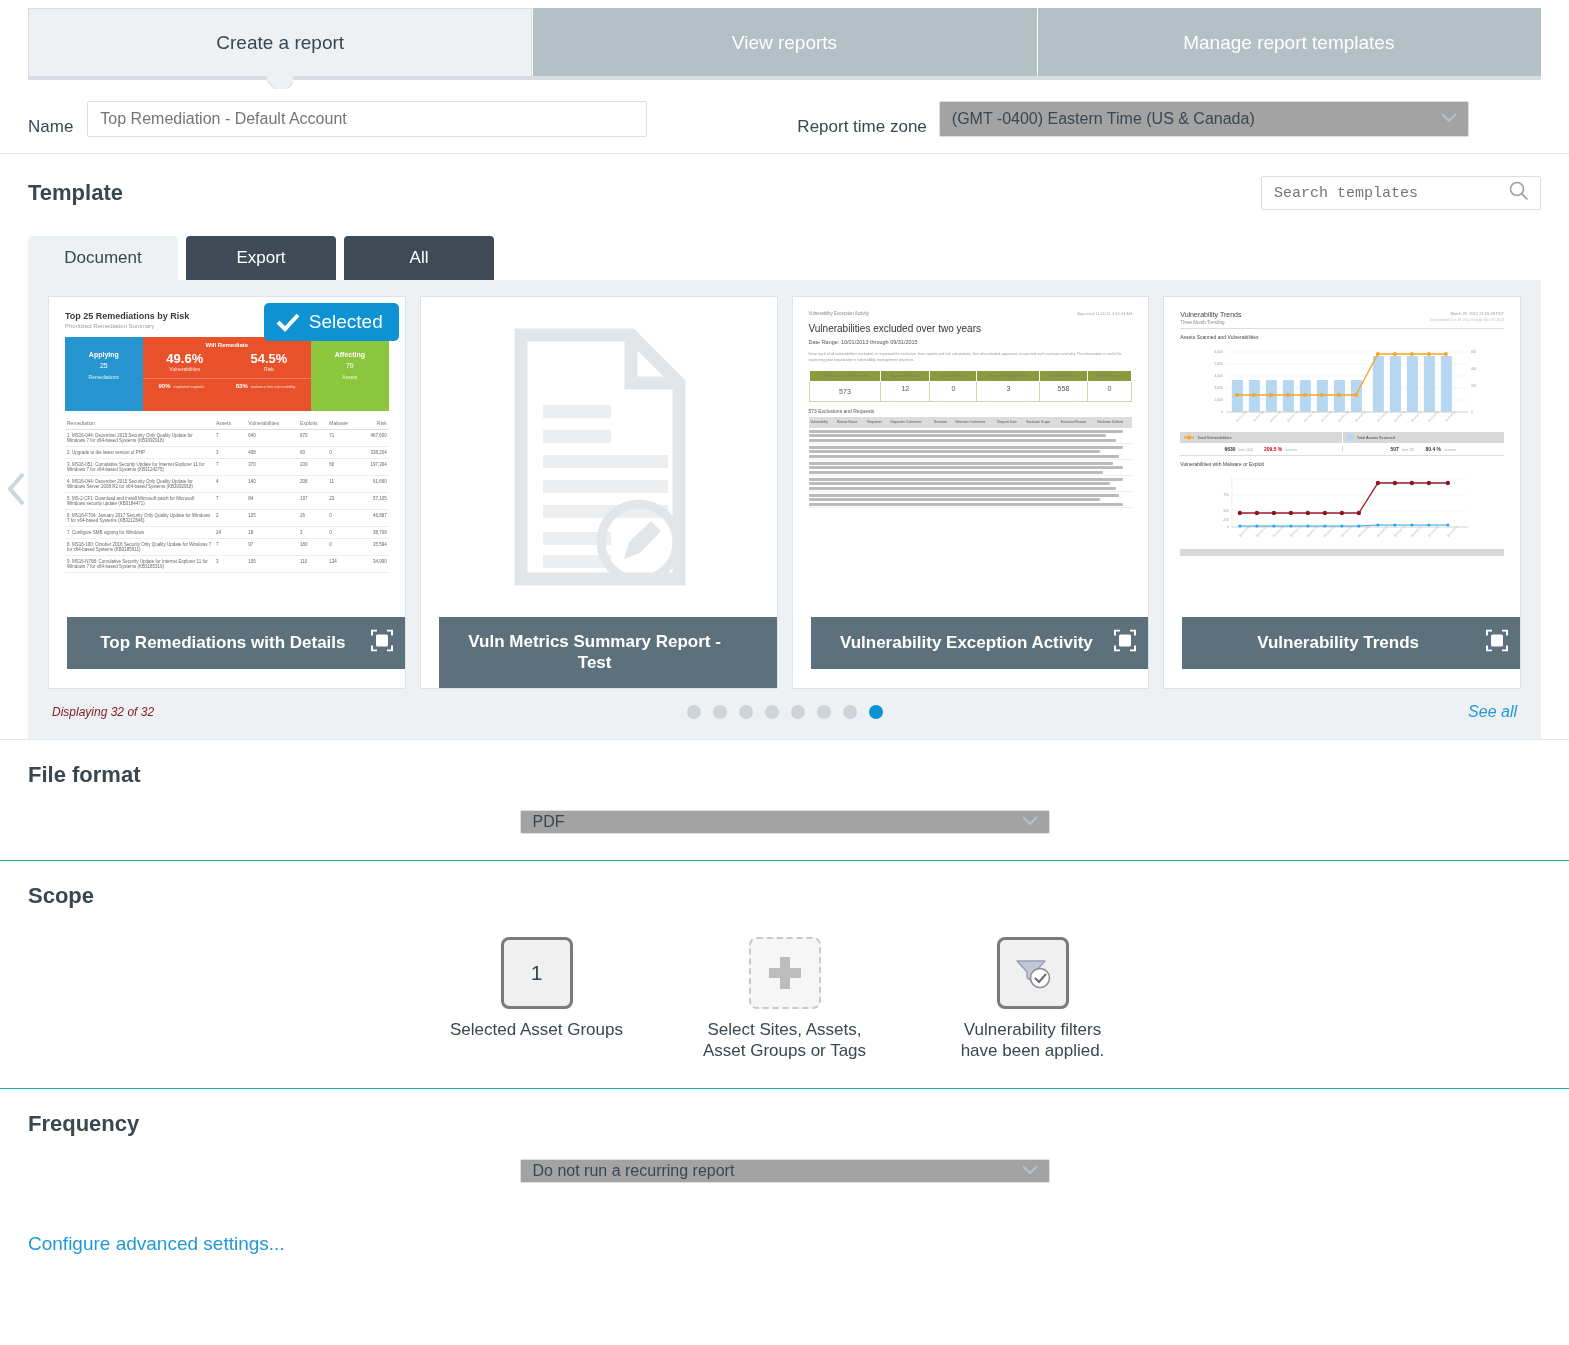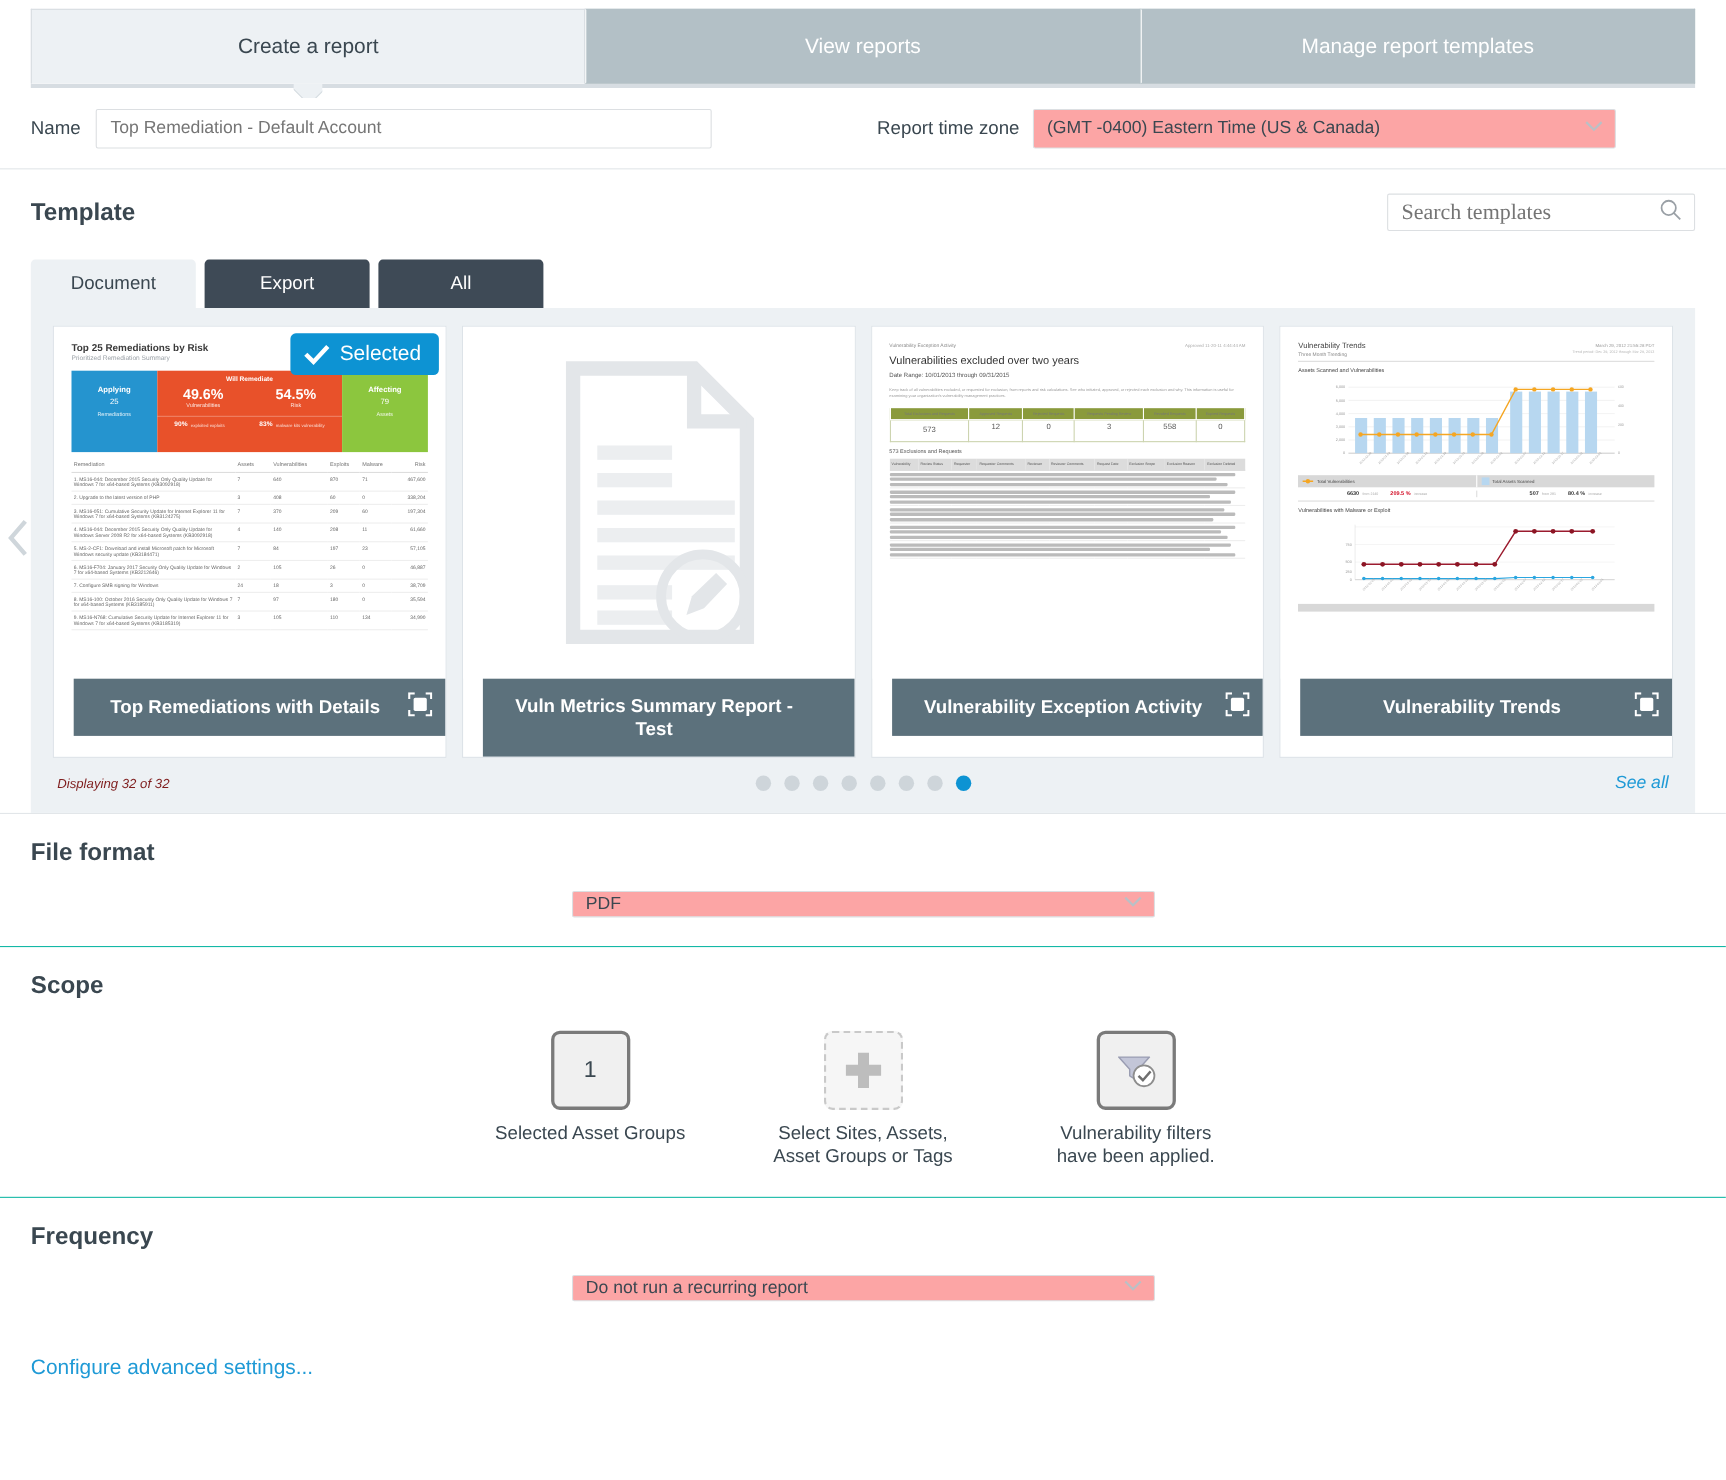--- a/index.html
+++ b/index.html
@@ -57,21 +57,21 @@
     transform: rotate(45deg);
     transform-origin: center;
   }
   .tabbar-underline {
     height: 4px;
     background: #d7dde2;
     margin: 0 28px;
   }
   .name-row {
     display: flex;
-    align-items: center;
+    align-items: flex-end;
     height: 74px;
     padding: 16px 28px;
     border-bottom: 1px solid #e2e6e9;
   }
   .field-label {
     font-size: 17px;
     color: #3a4750;
     margin-right: 14px;
     white-space: nowrap;
   }
@@ -93,21 +93,21 @@
     margin-left: 150px;
     margin-right: 12px;
     white-space: nowrap;
   }
   .select-box {
     position: relative;
     width: 530px;
     height: 36px;
     border: 1px solid #dcdfe2;
     border-radius: 2px;
-    background: #fca5a5;
+    background: #a3a3a3;
     display: flex;
     align-items: center;
     padding: 0 12px;
     font-size: 16px;
     color: #3a4750;
     cursor: pointer;
   }
   .select-box .chev {
     position: absolute;
     right: 10px;
@@ -123,22 +123,22 @@
     position: relative;
     width: 280px; height: 34px;
     border: 1px solid #dcdfe2;
     border-radius: 2px;
     background: #fff;
     display: flex; align-items: center;
     padding: 0 10px;
   }
   .search-box input {
     border: none; outline: none;
-    font-size: 20px; color: #ec4899;
-    font-family: Liberation Serif, serif;
+    font-size: 15px; color: #ec4899;
+    font-family: Liberation Mono, monospace;
     width: 100%; background: transparent;
   }
 
   .tpl-tabs { display: flex; margin-top: 26px; }
   .tpl-tab {
     min-width: 150px;
     height: 44px;
     line-height: 44px;
     text-align: center;
     font-size: 17px;

